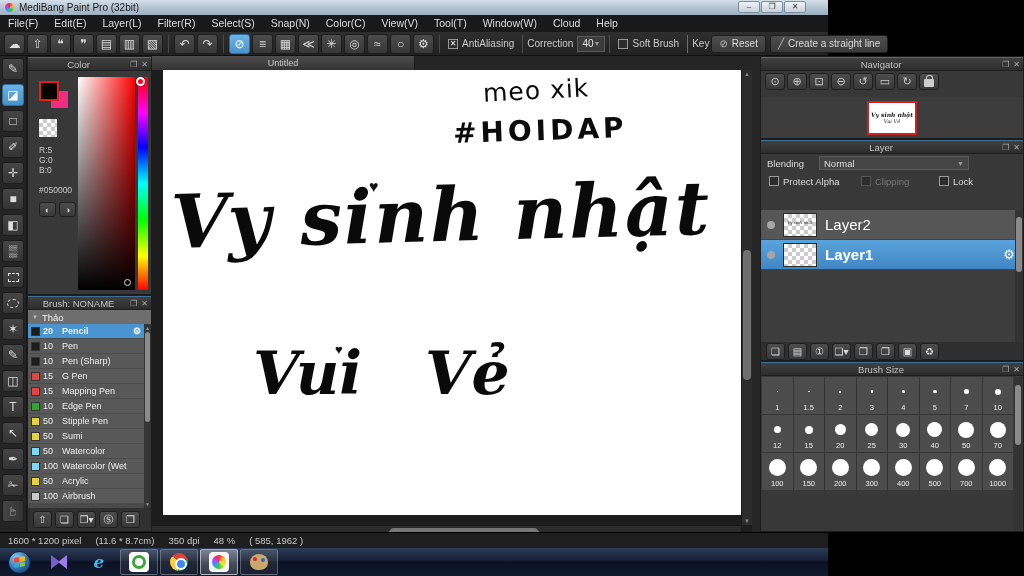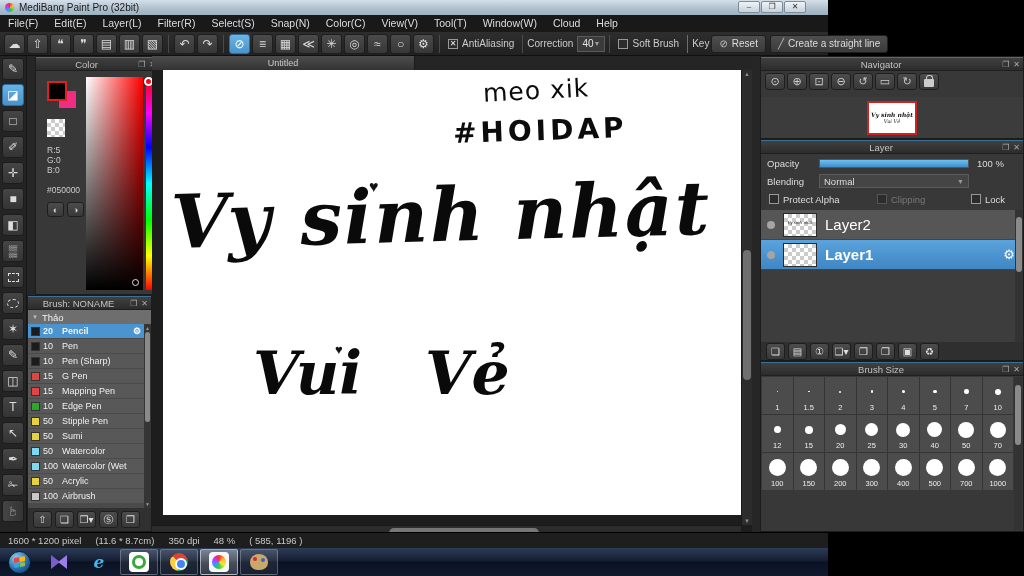--- a/index.html
+++ b/index.html
@@ -38,21 +38,21 @@
   .shape-circle{width:12px;height:9px;border:1px dashed #ddd;border-radius:50%}
   .rot{transform:rotate(-90deg)}
 
   
   .panel{position:absolute;background:#383838;border:1px solid #1c1c1c}
   .phead{height:14px;background:linear-gradient(#404040,#2c2c2c);border-bottom:1px solid #1f1f1f;border-top:1px solid #3f6f93;display:flex;align-items:center;padding:0 3px;font-size:9.5px;color:#c2c2c2}
   .ptitle{flex:1;text-align:center}
   .hicon{font-size:8px;color:#aaa;margin-left:4px}
 
   
-  #colorPanel{left:35px;top:56px;width:125px;height:239px}
+  #colorPanel{left:27px;top:56px;width:125px;height:239px}
   .fgswatch{position:absolute;left:11px;top:24px;width:20px;height:20px;background:#050000;border:2px solid #e02020;z-index:2}
   .bgswatch{position:absolute;left:23px;top:34px;width:17px;height:17px;background:#f02d82;z-index:1}
   .checker{background-color:#fff;background-image:linear-gradient(45deg,#ccc 25%,transparent 25%,transparent 75%,#ccc 75%),linear-gradient(45deg,#ccc 25%,transparent 25%,transparent 75%,#ccc 75%);background-size:8px 8px;background-position:0 0,4px 4px}
   .trswatch{position:absolute;left:11px;top:62px;width:18px;height:18px}
   .rgb{position:absolute;left:11px;font-size:8.5px;color:#ccc}
   .hex{position:absolute;left:11px;top:128px;font-size:8.5px;color:#ccc}
   .palbtn{position:absolute;width:17px;height:15px;background:linear-gradient(#4c4c4c,#383838);border:1px solid #1e1e1e;border-radius:3px;display:flex;align-items:center;justify-content:center;color:#ccc;font-size:9px}
   .satsq{position:absolute;left:50px;top:20px;width:57px;height:213px;background:linear-gradient(to bottom,rgba(0,0,0,0) 0%,#000 100%),linear-gradient(to right,#fff 0%,#f00 100%)}
   .satmark{position:absolute;left:48px;top:202px;width:7px;height:7px;border:1.5px solid #ddd;border-radius:50%}
   .huebar{position:absolute;left:110px;top:20px;width:10px;height:213px;background:linear-gradient(to bottom,#f00 0%,#f0f 17%,#00f 33%,#0ff 50%,#0f0 67%,#ff0 84%,#f00 100%)}
@@ -104,21 +104,21 @@
   .lockicon::after{content:"";position:absolute;left:0;right:0;top:0;bottom:0;background:#ccc;border-radius:1px}
 
   #layerPanel{left:760px;top:139px;width:264px;height:222px}
   .lrow{display:flex;align-items:center;padding:0 6px;font-size:9.5px;color:#ddd}
   .oplabel{width:52px}
   .slider{width:150px;height:9px;background:#1c1c1c;border:1px solid #555;position:relative}
   .slider .fill{position:absolute;left:0;top:0;bottom:0;width:100%;background:linear-gradient(#6fc0ef,#3f8ecd)}
   .opval{margin-left:8px}
   .blenddrop{width:150px;height:14px;background:#454545;border:1px solid #5a5a5a;display:flex;align-items:center;padding:0 4px;color:#ddd}
   .blenddrop .arr{margin-left:auto;color:#999;font-size:7px}
-  .lchecks{display:flex;padding:0 8px;gap:16px;font-size:9.5px;color:#ddd;height:18px}
+  .lchecks{display:flex;padding:0 8px;gap:0;font-size:9.5px;color:#ddd;height:18px}
   .lchecks .chklabel{margin:0}
   .dim{color:#777}
   .dim .cbox{border-color:#555}
   .layerlist{position:absolute;left:0;right:0;top:70px;bottom:18px;background:#3d3d3d;overflow:hidden}
   .llrow{height:30px;display:flex;align-items:center;background:#565656;border-bottom:1px solid #444;padding:0 6px;gap:8px}
   .llrow.selected{background:linear-gradient(#5aa3dc,#3f86c4)}
   .eyedot{width:8px;height:8px;border-radius:50%;background:#a5a5a5;flex:none}
   .lthumb{width:34px;height:24px;flex:none;border:1px solid #2a2a2a;overflow:hidden}
   .lthumb .micro{font-size:4px;font-style:italic;font-family:"DejaVu Serif",serif;color:#222;line-height:5px;padding-top:6px;text-align:center;white-space:nowrap}
   .lname{flex:1;font-size:15px;color:#fff}
@@ -438,27 +438,20 @@
     </div>
   </div>
 
   <div class="panel" id="layerPanel">
     <div class="phead">
       <span class="ptitle">Layer</span>
       <span class="hicon">❐</span>
       <span class="hicon">✕</span>
     </div>
     <div class="lrow" style="height:18px">
-      <span class="oplabel">Opacity</span>
-      <span class="slider">
-          <span class="fill"></span>
-        </span>
-      <span class="opval">100 %</span>
-    </div>
-    <div class="lrow" style="height:18px">
       <span class="oplabel">Blending</span>
       <span class="blenddrop">
         <span>Normal</span>
         <span class="arr">▼</span>
       </span>
     </div>
     <div class="lchecks">
       <label class="chklabel" style="width:92px">
           <span class="cbox"></span>
           <span>Protect Alpha</span>
@@ -609,21 +602,21 @@
     <div class="szscroll">
         <div class="thumbv"></div>
       </div>
   </div>
 
   <div class="statusbar">
     <span>1600 * 1200 pixel</span>
     <span>(11.6 * 8.7cm)</span>
     <span>350 dpi</span>
     <span>48 %</span>
-    <span>( 585, 1196 )</span>
+    <span>( 585, 1962 )</span>
   </div>
 
   <div class="taskbar">
     <div class="orb">
       <div class="flag">
           <span class="f1"></span>
           <span class="f4"></span>
           <span class="f3"></span>
           <span class="f2"></span>
         </div>

